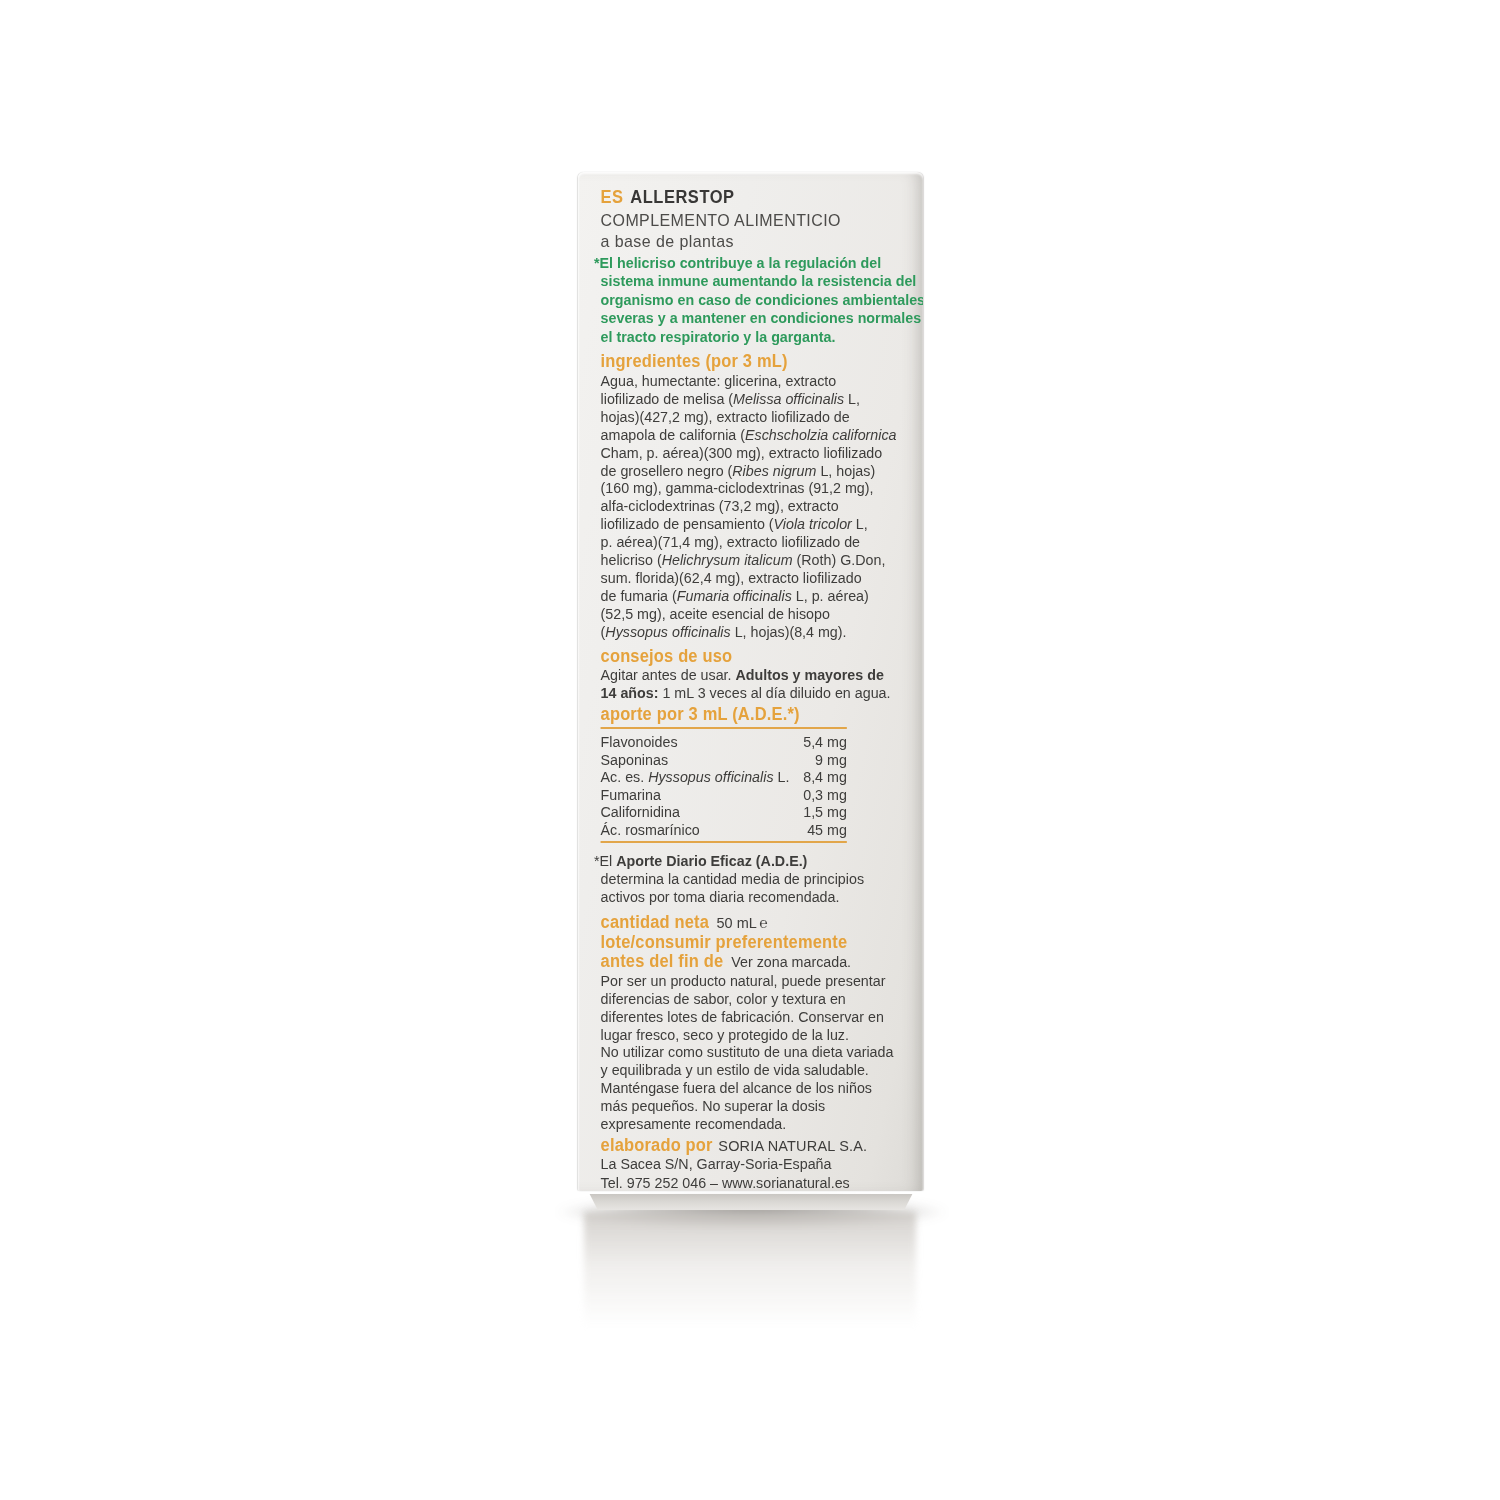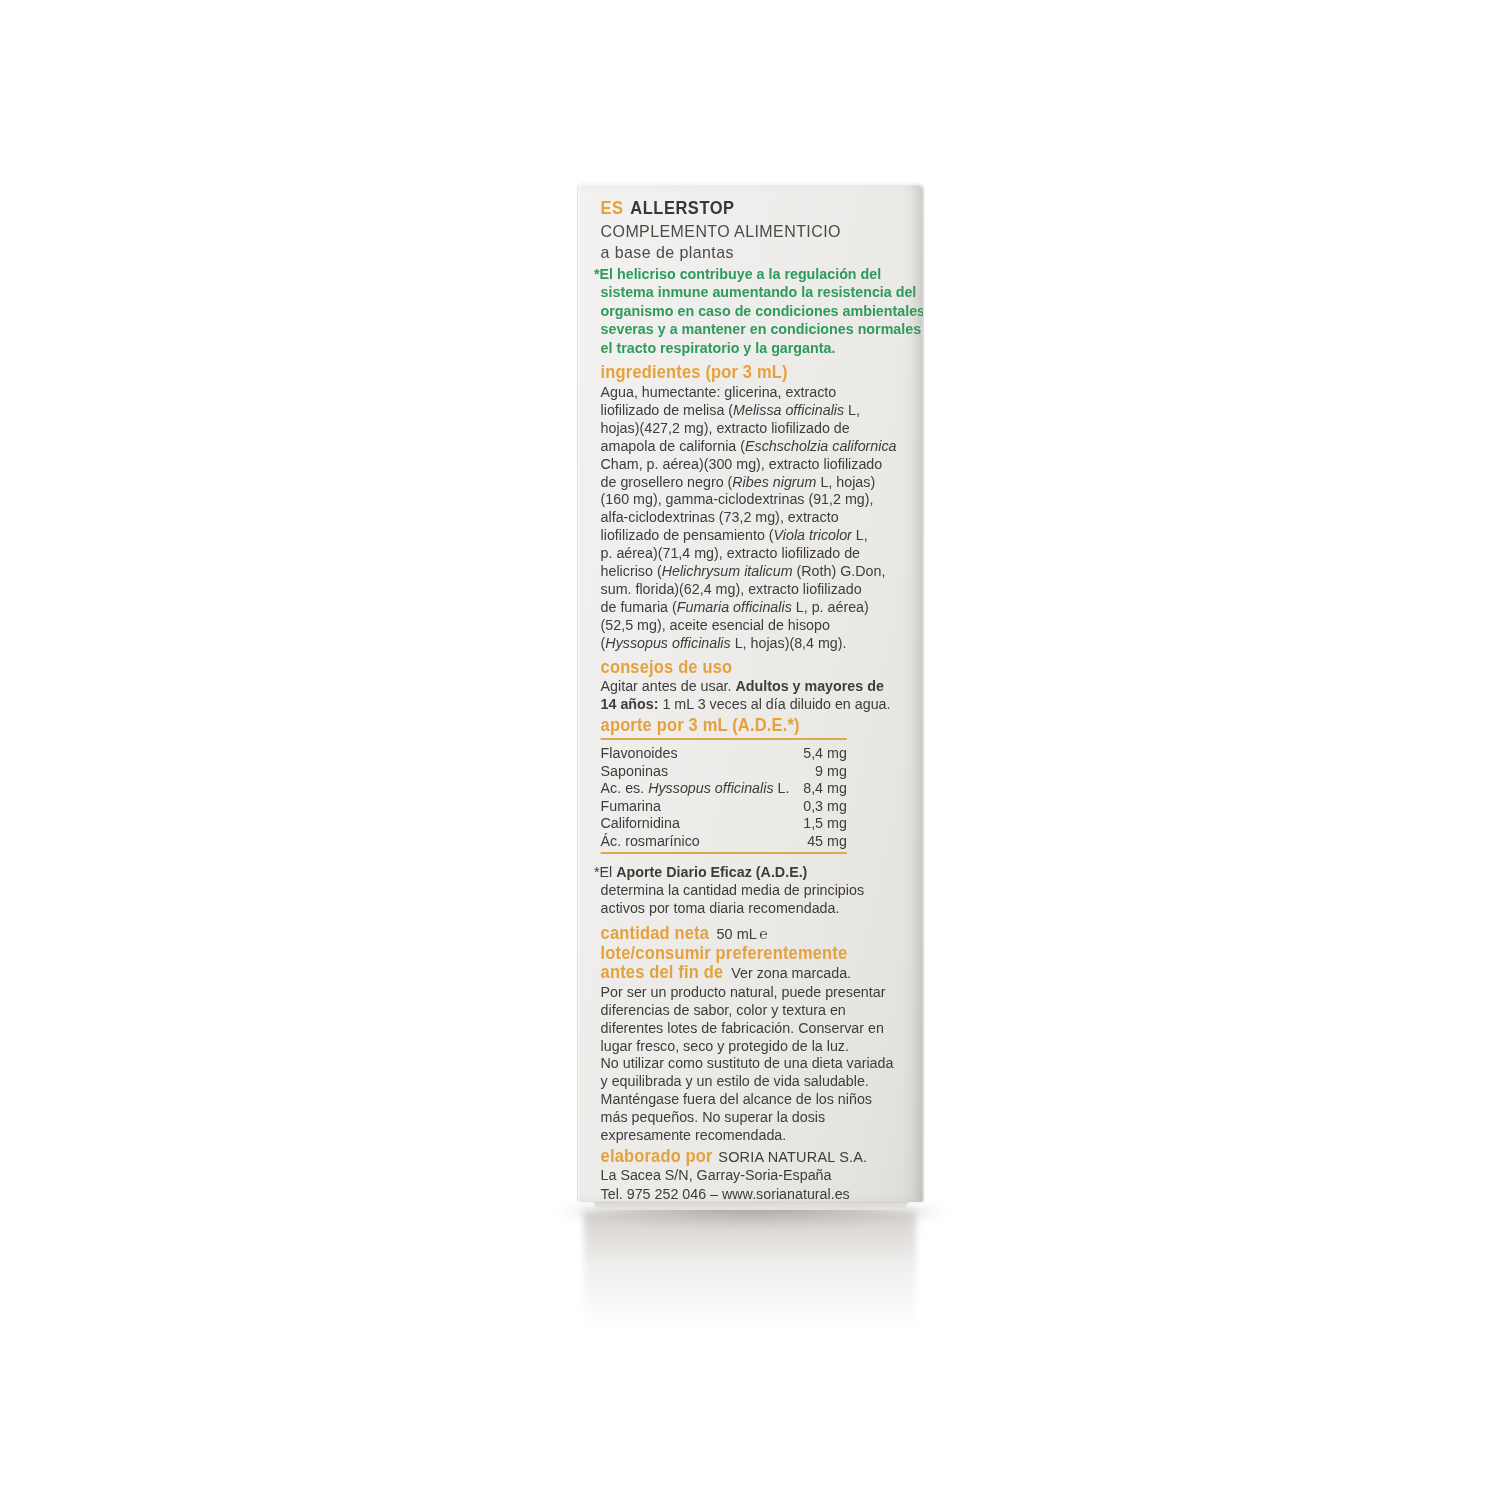--- a/index.html
+++ b/index.html
@@ -21,21 +21,21 @@
   
   .reflection{position:absolute;left:584px;top:1212px;width:332px;height:122px;
     background:linear-gradient(180deg,rgba(198,194,189,.75) 0%,rgba(223,220,216,.45) 45%,rgba(255,255,255,0) 95%);
     filter:blur(3px);}
   
   .box-bevel{position:absolute;left:588px;top:1194px;width:326px;height:16px;
     background:linear-gradient(180deg,#c9c6c2 0%,#d9d7d3 45%,#e7e5e2 100%);
     clip-path:polygon(0.5% 0,99.5% 0,97% 100%,3% 100%);}
 
   
-  .box-face{position:absolute;left:578px;top:183px;width:345px;height:1019px;
+  .box-face{position:absolute;left:578px;top:172px;width:345px;height:1019px;
     background:linear-gradient(103deg,#f3f2f0 0%,#efeeec 30%,#ebe9e6 65%,#e4e2de 90%,#dddbd7 100%);
     border-radius:6px 6px 2px 2px;overflow:hidden;
     box-shadow:inset 0 2px 2px rgba(255,255,255,.85),
                inset -12px 0 16px -8px rgba(90,85,78,.30),
                inset 2px 0 2px -1px rgba(255,255,255,.55),
                -1px 0 1px rgba(80,75,70,.18),
                1px 0 1px rgba(80,75,70,.22);}
 
   .content{width:330px;padding:14px 12px 0 24px;transform:scaleX(0.94);transform-origin:top left;}
 

